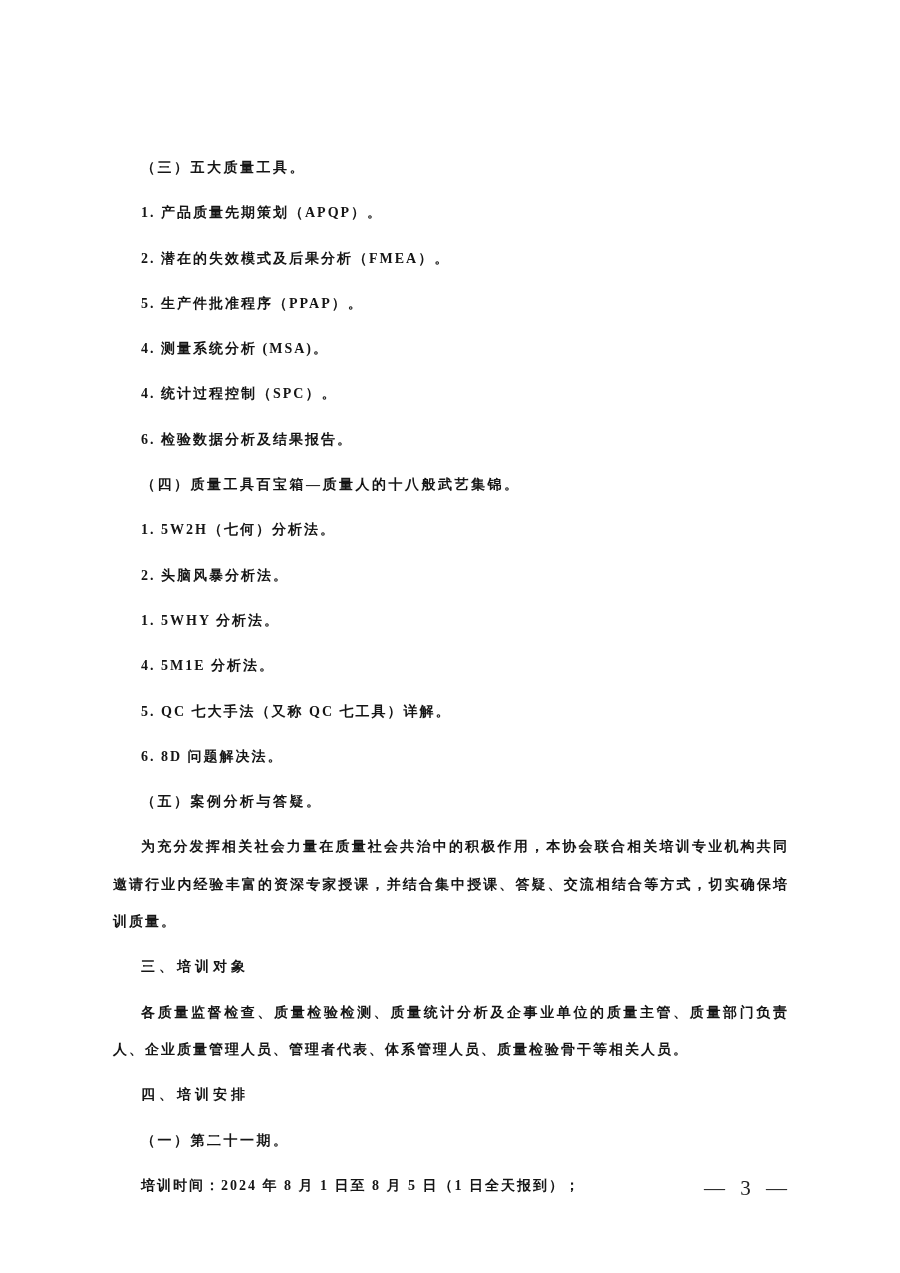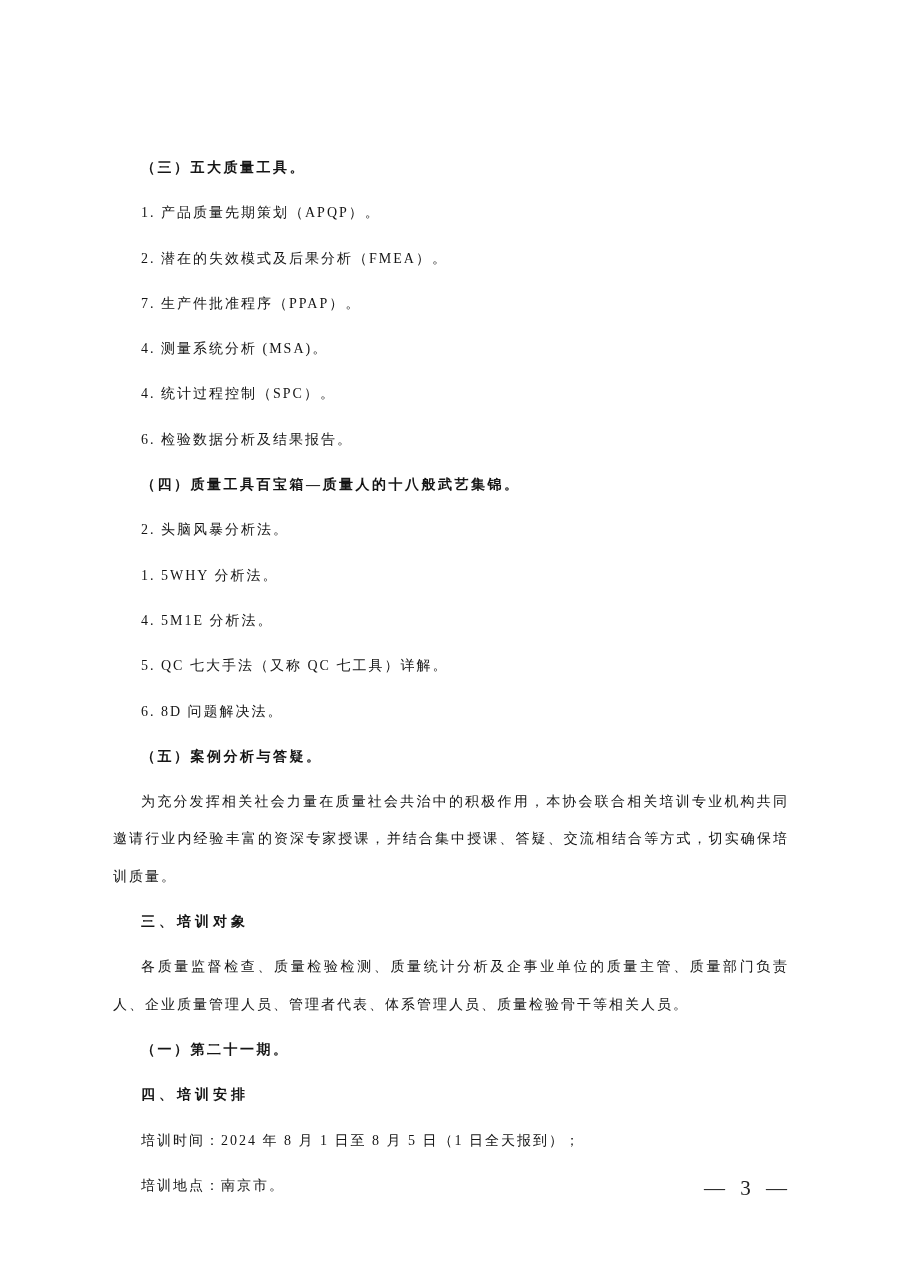--- a/index.html
+++ b/index.html
@@ -35,53 +35,53 @@
   .blk.heading-kai {
     font-weight: bold;
     letter-spacing: 2.5px;
   }
   .blk.heading-hei {
     font-weight: bold;
     font-family: "Liberation Sans", "DejaVu Sans", sans-serif;
     letter-spacing: 4px;
   }
   .blk.item, .blk.paragraph {
-    font-weight: normal;
+    font-weight: bold;
   }
   .page-number {
     position: absolute;
     right: 108px;
     bottom: 72px;
     font-size: 21px;
     letter-spacing: 5px;
     color: #222;
     white-space: pre;
   }
 </style>
 </head>
 <body>
 
 <div class="page">
   <div class="doc">
       <p class="blk heading-kai">（三）五大质量工具。</p>
       <p class="blk item">1. 产品质量先期策划（APQP）。</p>
       <p class="blk item">2. 潜在的失效模式及后果分析（FMEA）。</p>
-      <p class="blk item">7. 生产件批准程序（PPAP）。</p>
+      <p class="blk item">5. 生产件批准程序（PPAP）。</p>
       <p class="blk item">4. 测量系统分析 (MSA)。</p>
       <p class="blk item">4. 统计过程控制（SPC）。</p>
       <p class="blk item">6. 检验数据分析及结果报告。</p>
       <p class="blk heading-kai">（四）质量工具百宝箱—质量人的十八般武艺集锦。</p>
+      <p class="blk item">1. 5W2H（七何）分析法。</p>
       <p class="blk item">2. 头脑风暴分析法。</p>
       <p class="blk item">1. 5WHY 分析法。</p>
       <p class="blk item">4. 5M1E 分析法。</p>
       <p class="blk item">5. QC 七大手法（又称 QC 七工具）详解。</p>
       <p class="blk item">6. 8D 问题解决法。</p>
       <p class="blk heading-kai">（五）案例分析与答疑。</p>
       <p class="blk paragraph">为充分发挥相关社会力量在质量社会共治中的积极作用，本协会联合相关培训专业机构共同邀请行业内经验丰富的资深专家授课，并结合集中授课、答疑、交流相结合等方式，切实确保培训质量。</p>
       <p class="blk heading-hei">三、培训对象</p>
       <p class="blk paragraph">各质量监督检查、质量检验检测、质量统计分析及企事业单位的质量主管、质量部门负责人、企业质量管理人员、管理者代表、体系管理人员、质量检验骨干等相关人员。</p>
+      <p class="blk heading-hei">四、培训安排</p>
       <p class="blk heading-kai">（一）第二十一期。</p>
-      <p class="blk heading-hei">四、培训安排</p>
       <p class="blk item">培训时间：2024 年 8 月 1 日至 8 月 5 日（1 日全天报到）；</p>
-      <p class="blk item">培训地点：南京市。</p>
     </div>
   <div class="page-number">— 3 —</div>
 </div>
 
 </body></html>

